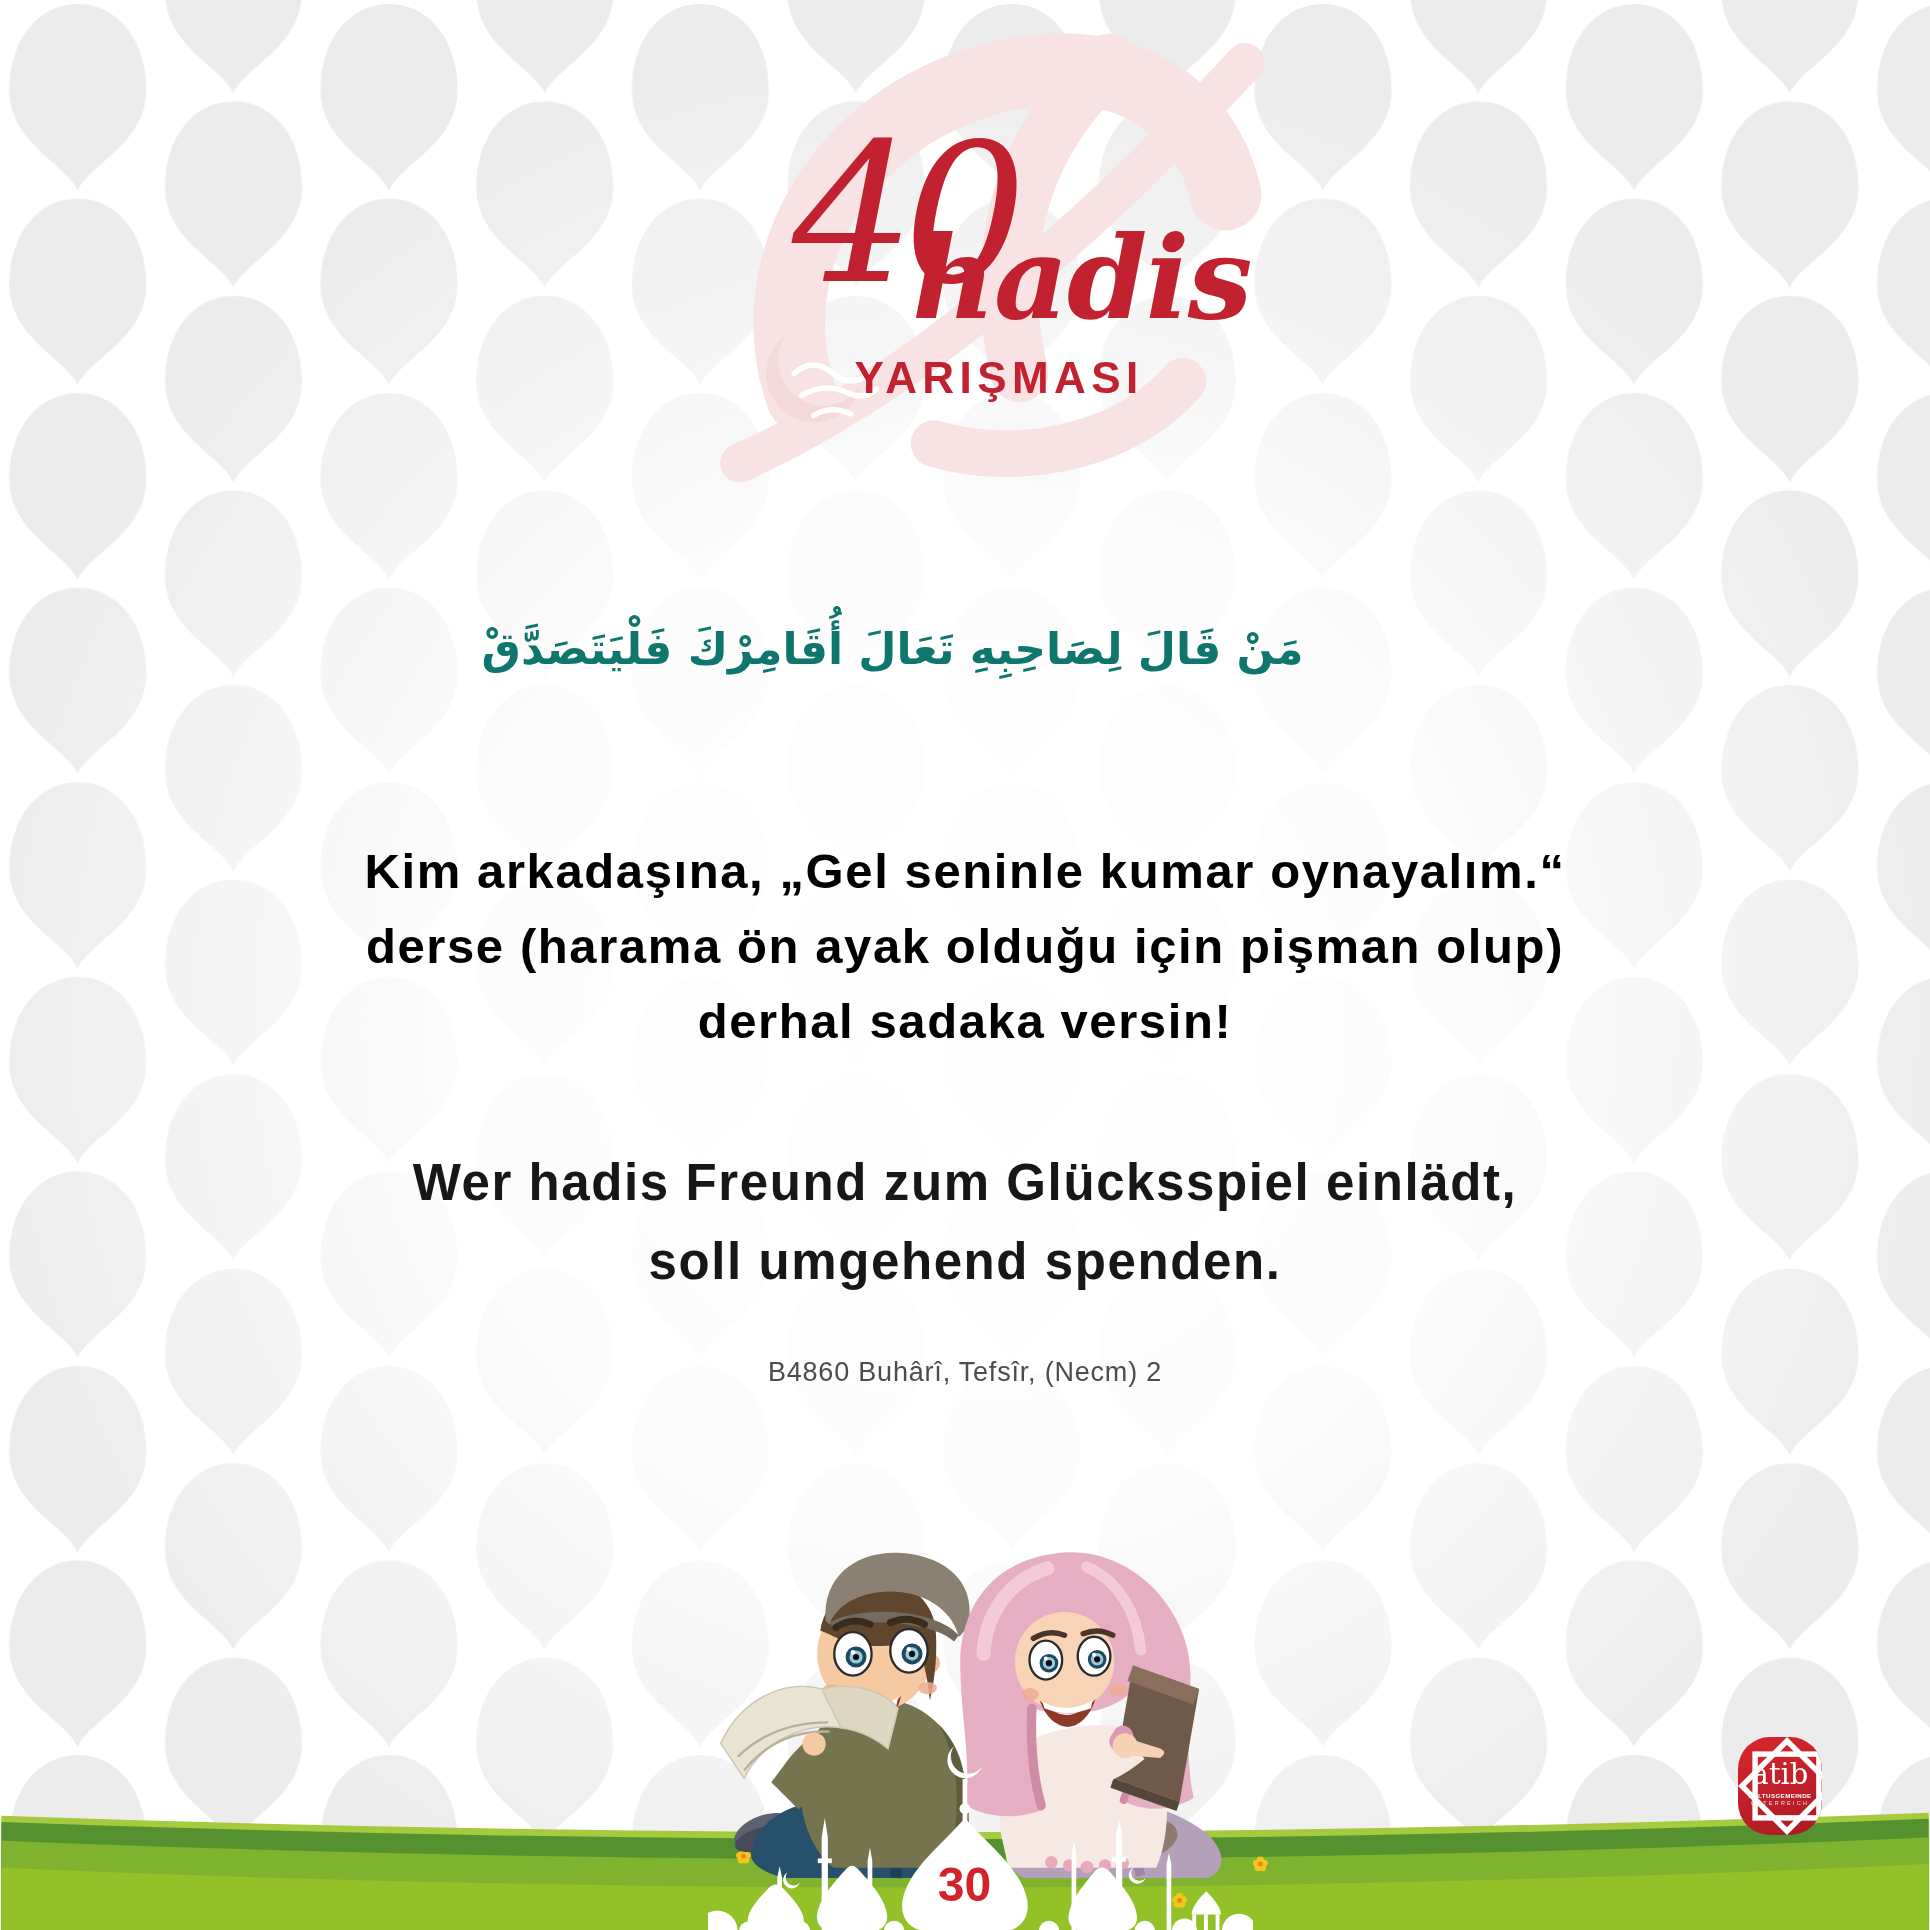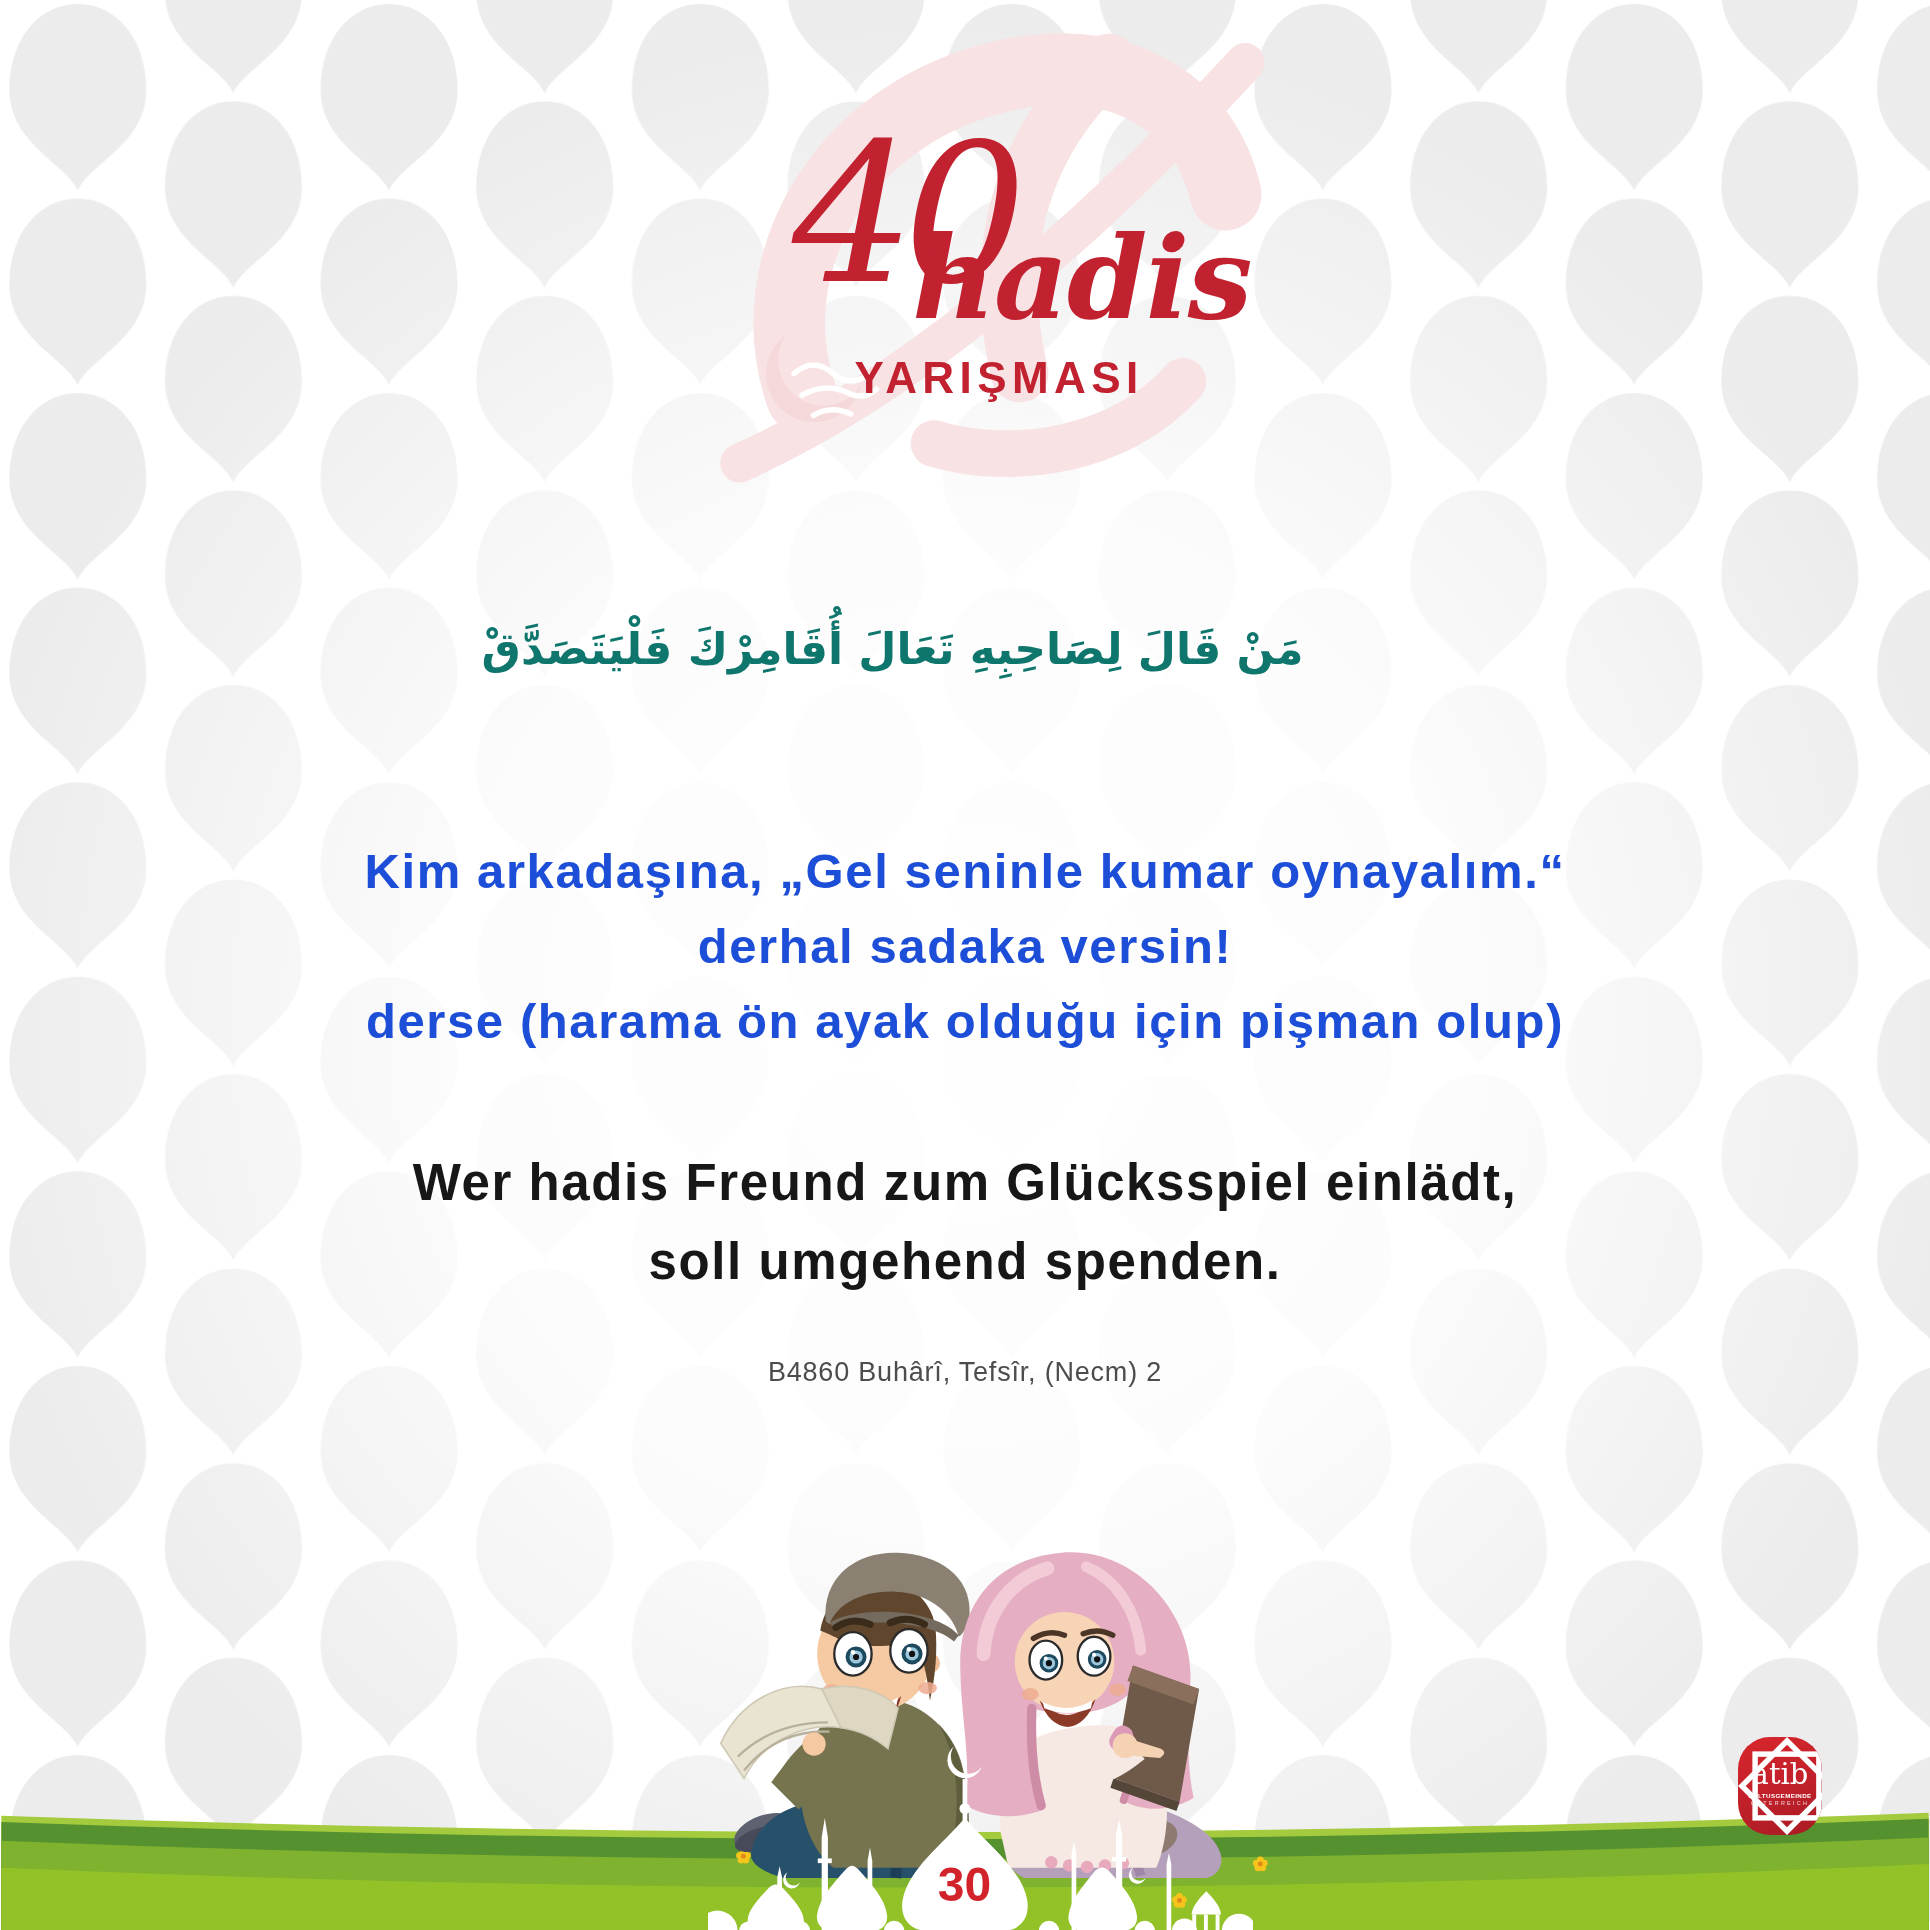--- a/index.html
+++ b/index.html
@@ -27,21 +27,21 @@
   }
 
   
   .arabic{
     position:absolute;left:0;top:616px;width:1785px;text-align:center;
     direction:rtl;font-family:"DejaVu Sans",sans-serif;font-weight:bold;
     font-size:44px;line-height:1.5;color:#0f766e;
   }
   .turkish{
     position:absolute;left:31px;top:834px;width:1868px;text-align:center;
-    color:#1d4ed8;font-weight:bold;font-size:49px;line-height:75px;letter-spacing:1.6px;
+    color:#000000;font-weight:bold;font-size:49px;line-height:75px;letter-spacing:1.6px;
   }
   .german{
     position:absolute;left:31px;top:1143px;width:1868px;text-align:center;
     color:#171717;font-weight:bold;font-size:51px;line-height:79px;letter-spacing:1.6px;
   }
   .source{
     position:absolute;left:31px;top:1357px;width:1868px;text-align:center;
     color:#4c4c4c;font-size:27px;letter-spacing:0.8px;
   }
 
@@ -110,22 +110,22 @@
   <div class="logo">
     <div class="n40">40</div>
     <div class="word">hadis</div>
     <div class="subtitle">YARIŞMASI</div>
   </div>
 
   <div class="arabic">مَنْ قَالَ لِصَاحِبِهِ تَعَالَ أُقَامِرْكَ فَلْيَتَصَدَّقْ</div>
 
   <div class="turkish">
     <div>Kim arkadaşına, „Gel seninle kumar oynayalım.“</div>
+    <div>derse (harama ön ayak olduğu için pişman olup)</div>
     <div>derhal sadaka versin!</div>
-    <div>derse (harama ön ayak olduğu için pişman olup)</div>
   </div>
 
   <div class="german">
     <div>Wer hadis Freund zum Glücksspiel einlädt,</div>
     <div>soll umgehend spenden.</div>
   </div>
 
   <div class="source">B4860 Buhârî, Tefsîr, (Necm) 2</div>
 
   <svg class="footer-svg" viewBox="0 0 2480 175">

